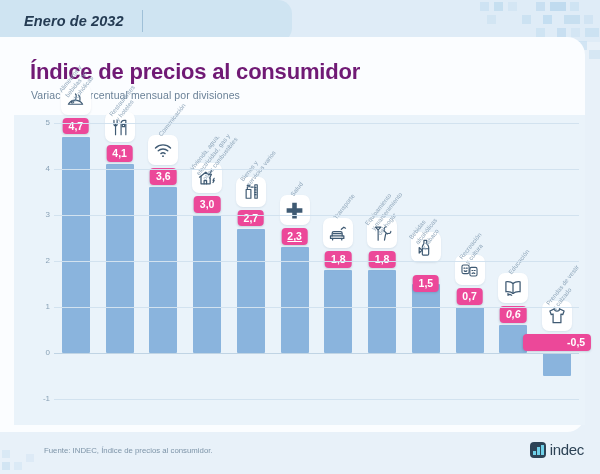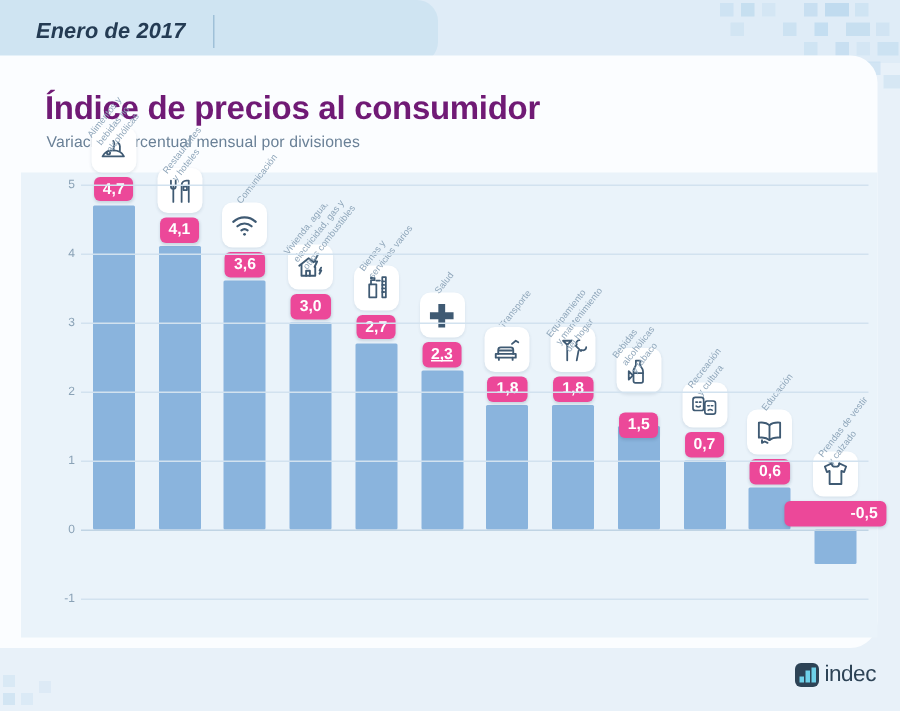--- a/index.html
+++ b/index.html
@@ -114,21 +114,21 @@
       <div class="px" style="left:66px;top:28px;width:9px;height:9px;opacity:.5"></div>
       <div class="px" style="left:87px;top:28px;width:9px;height:9px;opacity:.7"></div>
       <div class="px" style="left:101px;top:28px;width:9px;height:9px;opacity:.35"></div>
       <div class="px" style="left:115px;top:28px;width:14px;height:9px;opacity:.6"></div>
       <div class="px" style="left:80px;top:41px;width:9px;height:9px;opacity:.4"></div>
       <div class="px" style="left:108px;top:41px;width:9px;height:9px;opacity:.55"></div>
       <div class="px" style="left:119px;top:50px;width:11px;height:9px;opacity:.45"></div>
     </div>
 
     <div class="headerpill">
-      <span class="hp-left">Enero de 2017</span>
+      <span class="hp-left">Enero de 2032</span>
       <span class="hp-div"></span>
     </div>
   </div>
 
   <div class="card">
     <div class="title">Índice de precios al consumidor</div>
     <div class="subtitle">Variación porcentual mensual por divisiones</div>
 
     <div class="plot">
       <div class="gridwrap">
@@ -271,21 +271,21 @@
                   <rect x="12.5" y="8" width="9" height="11" rx="2"></rect>
                   <path d="M15 12h1.2M18 12h1.2"></path>
                   <path d="M15.3 15.8c.9-.9 2.5-.9 3.4 0"></path>
                 </svg>
               </div>
               <div class="clab" style="top: 127px;">Recreación
 y cultura</div>
             </div>
             <div class="bcell">
               <div class="bar" style="top: 73.3333%; height: 10%;"></div>
-              <div class="vbadge" style="top: 183.4px;">0,6</div>
+              <div class="vbadge" style="top: 183.4px; font-style: italic;">0,6</div>
               <div class="chip" style="top: 150.4px;">
                 <svg width="20" height="20" viewBox="0 0 24 24" fill="none" stroke="#3f5a73" stroke-width="1.5" stroke-linecap="round" stroke-linejoin="round">
                   <path d="M12 6.5C10 4.8 6.5 4.2 3.5 4.5v12c3-.3 6.5.3 8.5 2 2-1.7 5.5-2.3 8.5-2v-12c-3-.3-6.5.3-8.5 2z"></path>
                   <path d="M12 6.5v12"></path>
                   <path d="M6 18.5v2.2l2.2-1.1 2.2 1.1"></path>
                 </svg>
               </div>
               <div class="clab" style="top: 145.4px;">Educación</div>
             </div>
             <div class="bcell">
@@ -319,20 +319,21 @@
     </div>
   </div>
 
   <div class="footer">
     <div class="fdeco">
       <div class="px" style="left:2px;bottom:4px;width:8px;height:8px;opacity:.5"></div>
       <div class="px" style="left:14px;bottom:4px;width:8px;height:8px;opacity:.3"></div>
       <div class="px" style="left:2px;bottom:16px;width:8px;height:8px;opacity:.35"></div>
       <div class="px" style="left:26px;bottom:12px;width:8px;height:8px;opacity:.25"></div>
     </div>
+    <div class="fsrc">Fuente: INDEC, Índice de precios al consumidor.</div>
     <div class="logo">
       <span class="logomark">
         <i style="left:3px;top:9px;width:3px;height:4px;"></i>
         <i style="left:7px;top:5px;width:3px;height:8px;"></i>
         <i style="left:11px;top:3px;width:3px;height:10px;"></i>
       </span>
       <span class="logotext">indec</span>
     </div>
   </div>
 </div>

